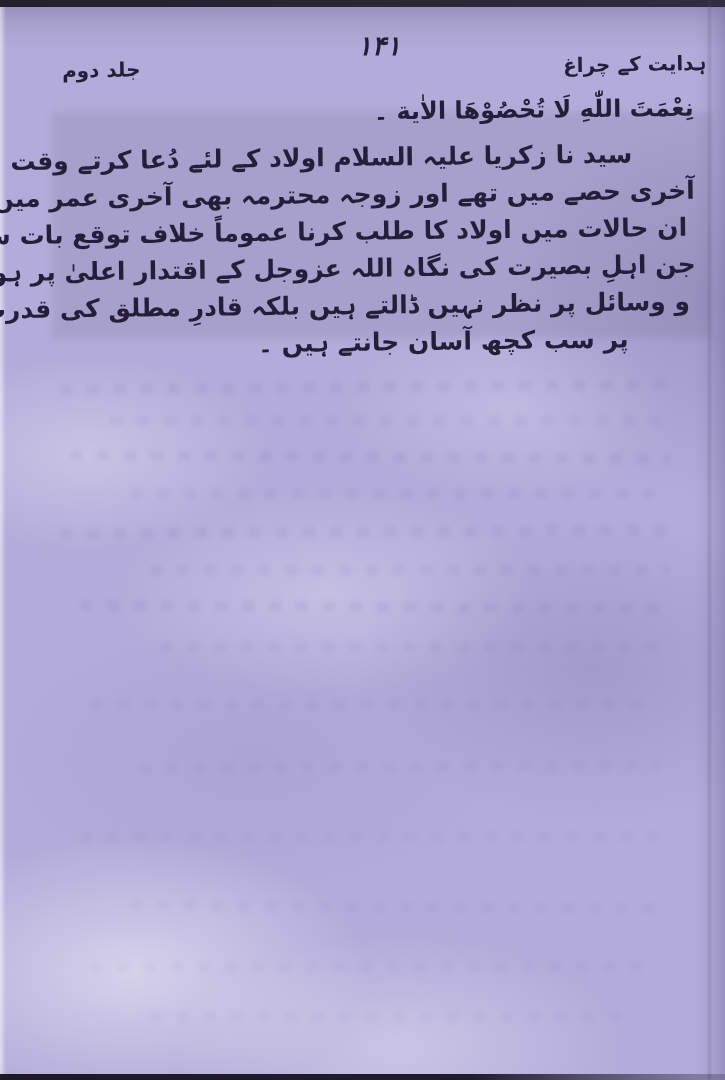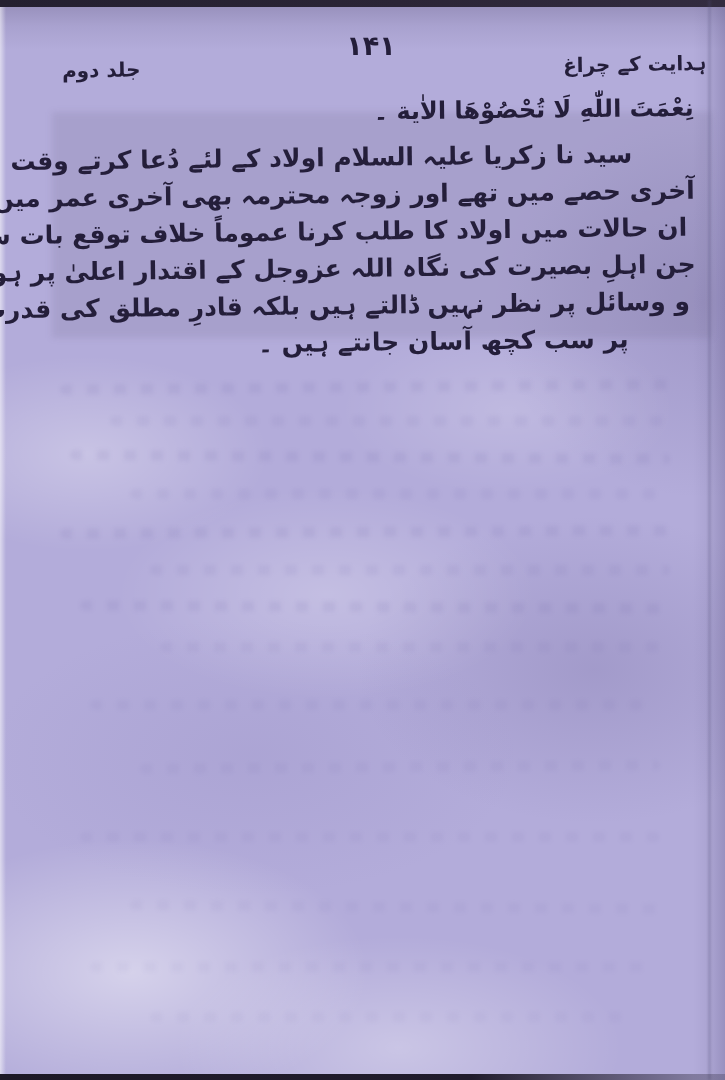--- a/index.html
+++ b/index.html
@@ -40,25 +40,26 @@
     background: rgba(85,78,120,0.25);
     filter: blur(1px);
   }
   .header-text {
     position: absolute;
     color: #241e3a;
     direction: rtl;
     white-space: nowrap;
   }
   .page-number {
-    top: 30px; left: 321px; width: 100px;
+    top: 30px; left: 329px; width: 100px;
     text-align: center;
     font-size: 27px;
     font-weight: bold;
     letter-spacing: 2px;
+    font-style: italic;
   }
   .header-right { top: 52px; right: 19px; font-size: 20px; font-weight: bold; transform: rotate(-1deg); }
   .header-left  { top: 58px; left: 62px;  font-size: 20px; font-weight: bold; transform: rotate(-1deg); }
   .scan-box {
     position: absolute;
     left: 52px; top: 112px;
     width: 660px; height: 226px;
     background: rgba(92,86,118,0.13);
     filter: blur(3px);
   }

